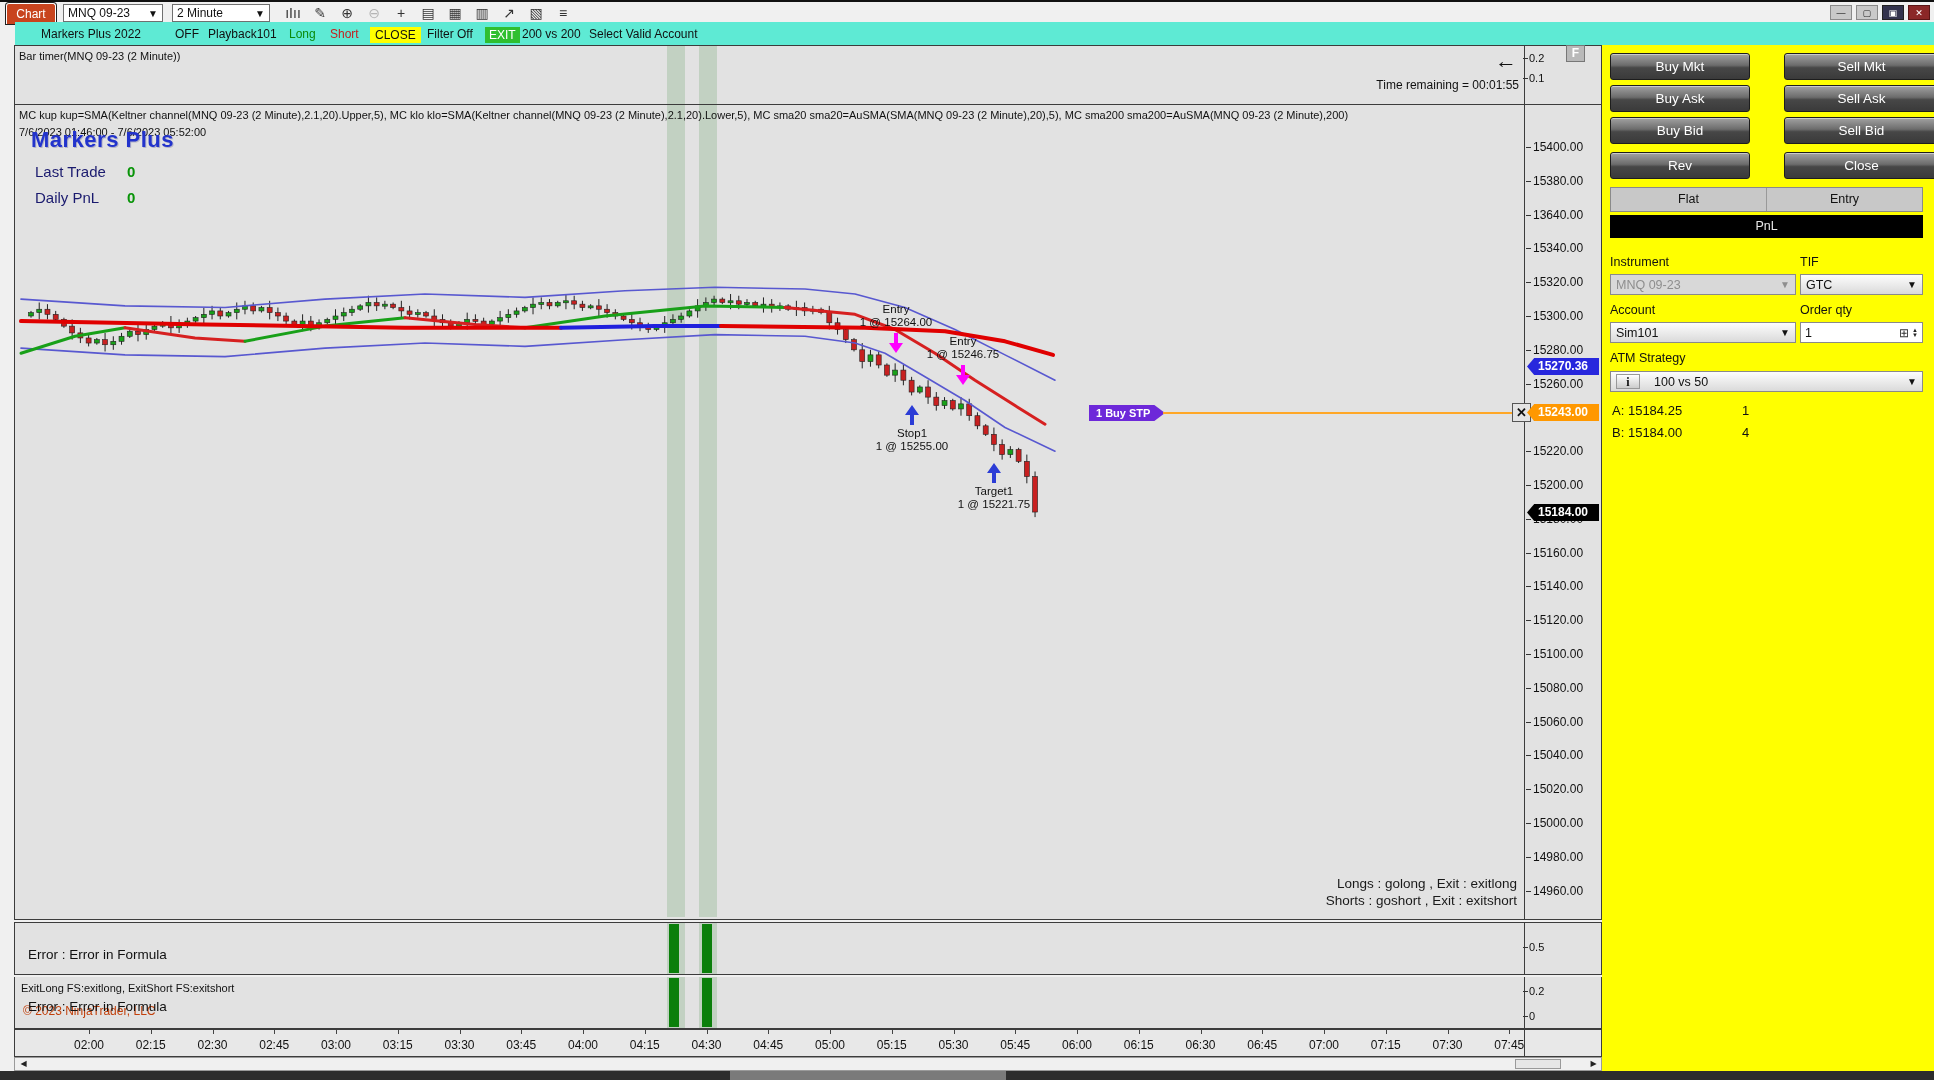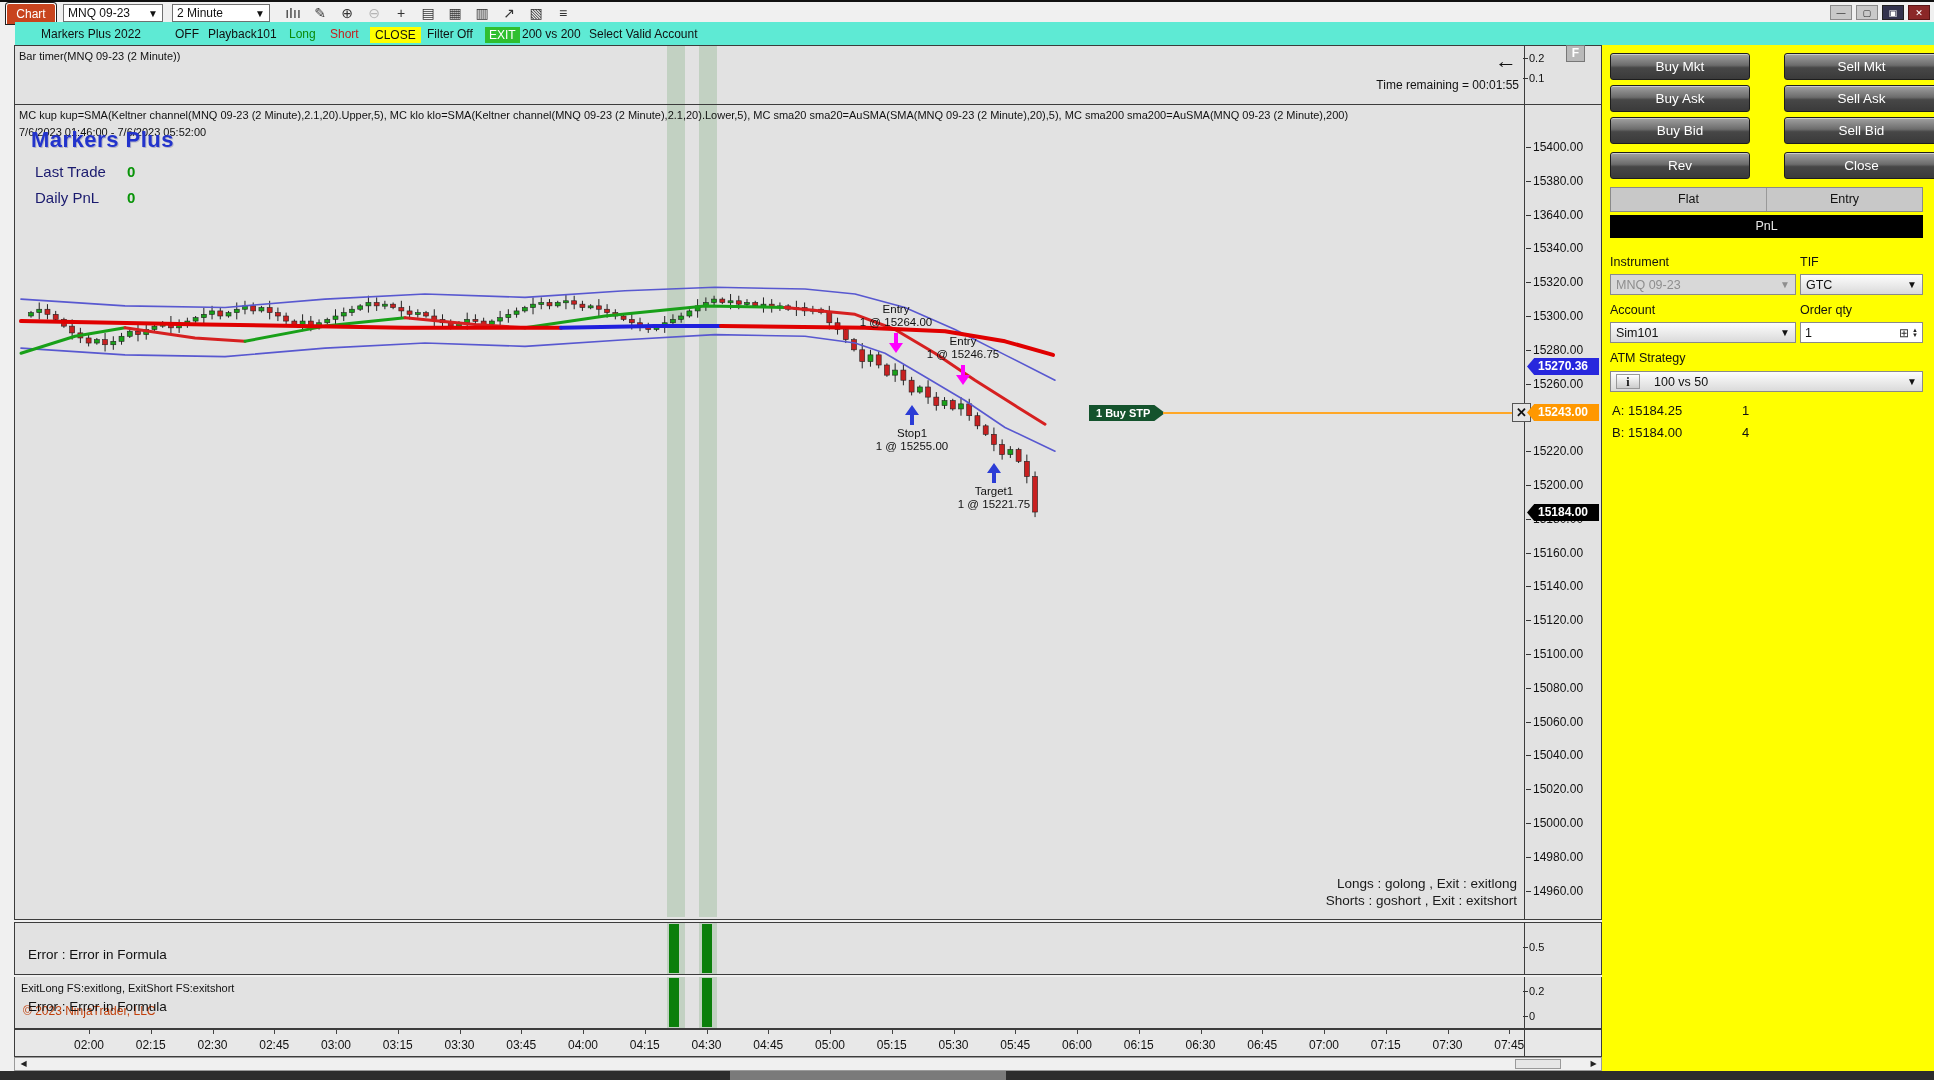--- a/index.html
+++ b/index.html
@@ -59,21 +59,21 @@
     z-index:4; letter-spacing:0.5px; text-shadow:1px 1px 0 rgba(40,40,120,0.25); }
   .mp-row { position:absolute; left:20px; font-size:15px; color:#1a1a6e; z-index:4; }
   .mp-row .val { position:absolute; left:92px; color:#089408; font-weight:bold; }
   .mp-lt { top:58px; } .mp-pnl { top:84px; }
   .note { position:absolute; right:84px; top:770px; font-size:13.5px; text-align:right; line-height:17px; color:#1a1a1a; }
   #plot-svg { position:absolute; left:0; top:0; z-index:2; }
   #annotations { position:absolute; left:0; top:0; width:1509px; height:815px; z-index:5; }
   .ann { position:absolute; transform:translateX(-50%); text-align:center; font-size:11.5px; line-height:13px; color:#111; white-space:nowrap; }
   .ann-arrow { position:absolute; transform:translateX(-50%); }
   
-  .stp-tag { position:absolute; left:1074px; top:300px; width:76px; height:16px; background:#14532d; z-index:6;
+  .stp-tag { position:absolute; left:1074px; top:300px; width:76px; height:16px; background:#6d28d9; z-index:6;
     color:#fff; font-size:11px; font-weight:bold; line-height:16px; padding-left:7px;
     clip-path:polygon(0 0, 86% 0, 100% 50%, 86% 100%, 0 100%); }
   .stp-line { position:absolute; left:1148px; top:307px; width:351px; height:2px; background:#ffa726; z-index:6; }
   .stp-x { position:absolute; left:1497px; top:298px; width:19px; height:19px; background:#e4e4e4; border:1px solid #555;
     color:#111; font-size:13px; font-weight:bold; text-align:center; line-height:17px; z-index:7; }
   
   #price-axis { position:absolute; left:1510px; top:0; width:77px; height:813px; }
   .ptick { position:absolute; left:8px; font-size:12px; color:#111; }
   .ptick::before { content:""; position:absolute; left:-7px; top:7px; width:5px; border-top:1px solid #333; }
   .ptag { position:absolute; left:2px; width:72px; height:17px; color:#fff; font-size:12px; font-weight:bold;

